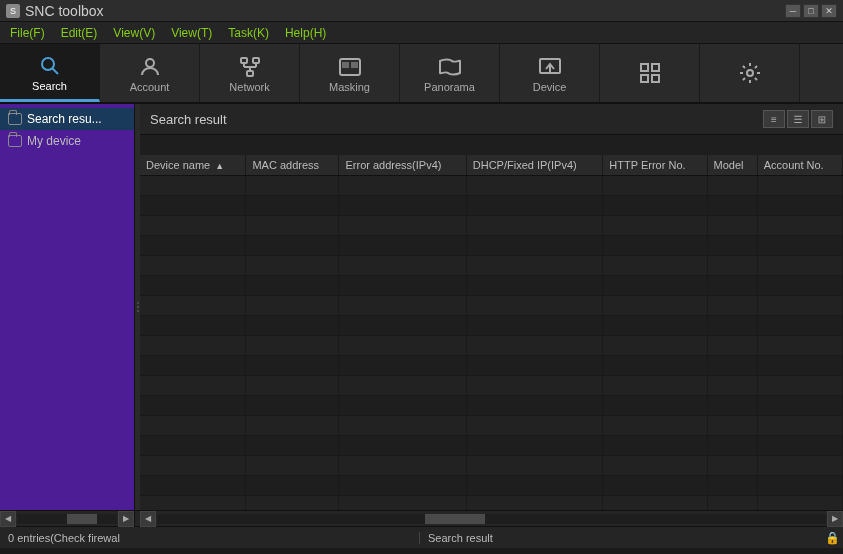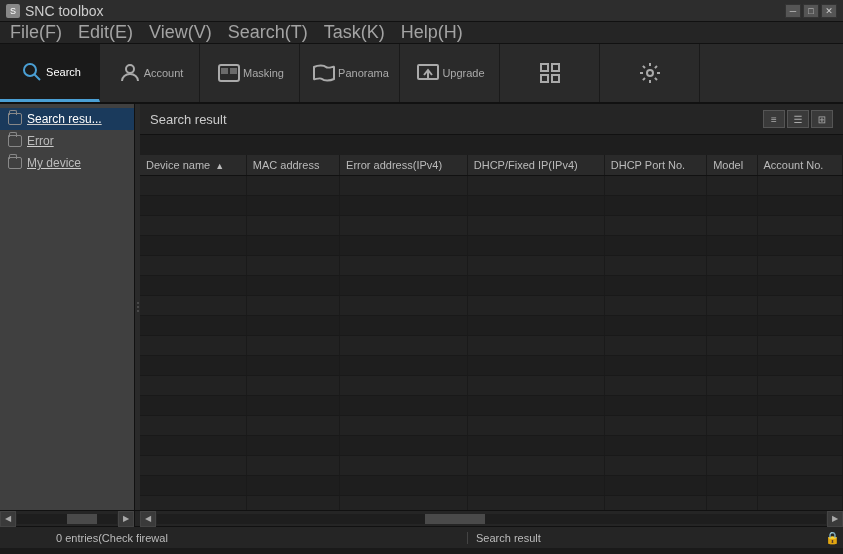--- a/index.html
+++ b/index.html
@@ -54,37 +54,37 @@
     #menu-bar {
       background: #252525;
       height: 22px;
       display: flex;
       align-items: center;
       padding: 0 2px;
       border-bottom: 1px solid #111;
     }
     .menu-item {
       padding: 2px 8px;
-      font-size: 18px;
-      color: #a3a3a3;
+      font-size: 12px;
+      color: #84cc16;
       cursor: pointer;
       border-radius: 2px;
     }
 
     
     #toolbar {
       background: #2a2a2a;
       height: 60px;
       display: flex;
       align-items: stretch;
       border-bottom: 2px solid #111;
     }
     .toolbar-btn {
       display: flex;
-      flex-direction: row;
+      flex-direction: column;
       align-items: center;
       justify-content: center;
       width: 100px;
       cursor: pointer;
       border-right: 1px solid #1a1a1a;
       padding: 6px 2px;
       color: #aaa;
       font-size: 11px;
       gap: 0;
       position: relative;
@@ -104,25 +104,24 @@
     #main {
       display: flex;
       height: calc(554px - 22px - 22px - 60px - 22px - 22px);
       
       height: 406px;
     }
 
     
     #sidebar {
       width: 135px;
-      background: #404040;
+      background: #4c1d95;
       border-right: 1px solid #111;
       padding: 4px 0;
       overflow: hidden;
-      text-decoration: underline;
     }
     .sidebar-item {
       display: flex;
       align-items: center;
       padding: 4px 8px;
       cursor: pointer;
       color: #bbb;
       font-size: 12px;
       gap: 5px;
     }
@@ -255,21 +254,20 @@
       width: 135px;
     }
 
     
     #status-bar {
       height: 22px;
       background: #252525;
       border-top: 1px solid #111;
       display: flex;
       align-items: center;
-      padding-left: 48px;
     }
     #status-left {
       width: 420px;
       padding: 0 8px;
       font-size: 11px;
       color: #bbb;
       border-right: 1px solid #444;
     }
     #status-right {
       flex: 1;
@@ -320,21 +318,21 @@
     <div class="win-btn">─</div>
     <div class="win-btn">□</div>
     <div class="win-btn close">✕</div>
   </div>
 </div>
 
 <div id="menu-bar">
   <div class="menu-item">File(F)</div>
   <div class="menu-item">Edit(E)</div>
   <div class="menu-item">View(V)</div>
-  <div class="menu-item">Search(T)</div>
+  <div class="menu-item">View(T)</div>
   <div class="menu-item">Task(K)</div>
   <div class="menu-item">Help(H)</div>
 </div>
 
 <div id="toolbar">
 
   <div class="toolbar-btn active">
     <div class="icon-area">
       <svg viewBox="0 0 24 24" fill="none" stroke="#4a9fd4" stroke-width="2">
         <circle cx="10" cy="10" r="6"></circle>
@@ -347,20 +345,34 @@
   <div class="toolbar-btn">
     <div class="icon-area">
       <svg viewBox="0 0 24 24" fill="none" stroke="#aaa" stroke-width="2">
         <circle cx="12" cy="8" r="4"></circle>
         <path d="M4 20c0-4 3.6-7 8-7s8 3 8 7"></path>
       </svg>
     </div>
     <span>Account</span>
   </div>
 
+  <div class="toolbar-btn">
+    <div class="icon-area">
+      <svg viewBox="0 0 24 24" fill="none" stroke="#aaa" stroke-width="2">
+        <rect x="3" y="3" width="6" height="5" rx="1"></rect>
+        <rect x="15" y="3" width="6" height="5" rx="1"></rect>
+        <rect x="9" y="16" width="6" height="5" rx="1"></rect>
+        <line x1="6" y1="8" x2="6" y2="12"></line>
+        <line x1="18" y1="8" x2="18" y2="12"></line>
+        <line x1="6" y1="12" x2="18" y2="12"></line>
+        <line x1="12" y1="12" x2="12" y2="16"></line>
+      </svg>
+    </div>
+    <span>Network</span>
+  </div>
 
   <div class="toolbar-btn">
     <div class="icon-area">
       <svg viewBox="0 0 24 24" fill="none" stroke="#aaa" stroke-width="2">
         <rect x="2" y="4" width="20" height="16" rx="2"></rect>
         <rect x="5" y="8" width="5" height="4" fill="#aaa" opacity="0.5"></rect>
         <rect x="14" y="8" width="5" height="4" fill="#aaa" opacity="0.5"></rect>
       </svg>
     </div>
     <span>Masking</span>
@@ -377,21 +389,21 @@
 
 
   <div class="toolbar-btn">
     <div class="icon-area">
       <svg viewBox="0 0 24 24" fill="none" stroke="#aaa" stroke-width="2">
         <rect x="2" y="4" width="20" height="14" rx="1"></rect>
         <polyline points="8,14 12,9 16,14"></polyline>
         <line x1="12" y1="9" x2="12" y2="18"></line>
       </svg>
     </div>
-    <span>Upgrade</span>
+    <span>Device</span>
   </div>
 
   <div class="toolbar-btn">
     <div class="icon-area">
       <svg viewBox="0 0 24 24" fill="none" stroke="#aaa" stroke-width="2">
         <rect x="3" y="3" width="7" height="7"></rect>
         <rect x="14" y="3" width="7" height="7"></rect>
         <rect x="3" y="14" width="7" height="7"></rect>
         <rect x="14" y="14" width="7" height="7"></rect>
       </svg>
@@ -407,24 +419,20 @@
     </div>
   </div>
 </div>
 
 <div id="main">
 
   <div id="sidebar">
     <div class="sidebar-item selected">
       <div class="folder-icon"></div>
       <span>Search resu...</span>
-    </div>
-    <div class="sidebar-item">
-      <div class="folder-icon"></div>
-      <span>Error</span>
     </div>
     <div class="sidebar-item">
       <div class="folder-icon"></div>
       <span>My device</span>
     </div>
   </div>
 
   <div id="resize-handle">
     <div class="resize-dots">
       <div class="resize-dot"></div>
@@ -445,21 +453,21 @@
     </div>
 
     <div id="table-container">
       <table id="data-table">
         <thead>
           <tr>
             <th>Device name <span class="sort-arrow">▲</span></th>
             <th>MAC address</th>
             <th>Error address(IPv4)</th>
             <th>DHCP/Fixed IP(IPv4)</th>
-            <th>DHCP Port No.</th>
+            <th>HTTP Error No.</th>
             <th>Model</th>
             <th>Account No.</th>
           </tr>
         </thead>
         <tbody id="table-body">
 
           <tr>
               <td></td>
               <td></td>
               <td></td>

